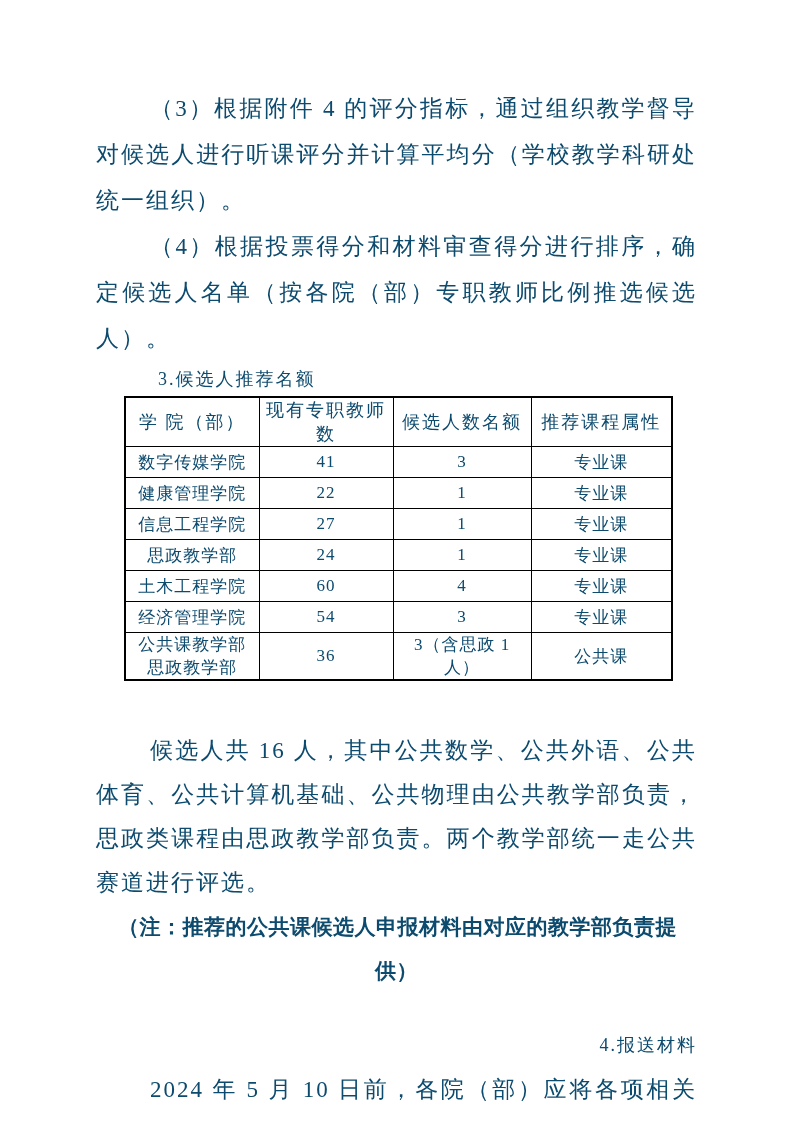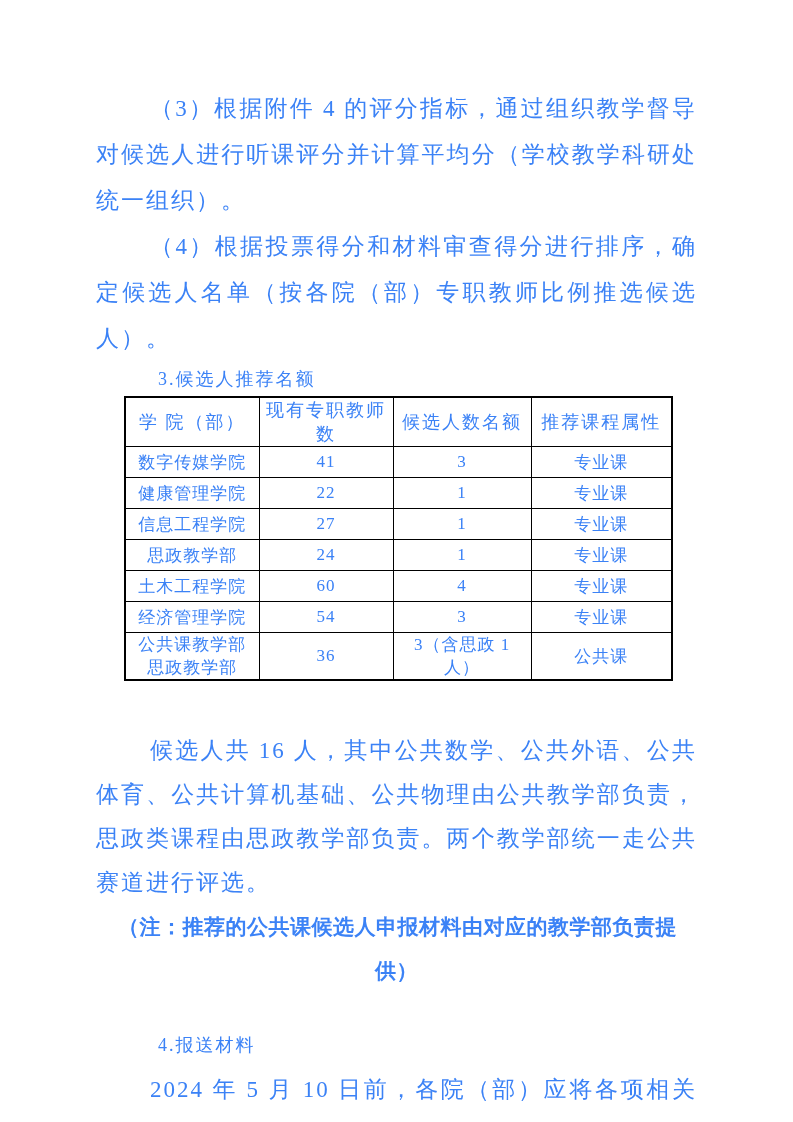--- a/index.html
+++ b/index.html
@@ -8,21 +8,21 @@
     background: #ffffff;
   }
   .page {
     position: relative;
     width: 793px;
     height: 1122px;
     box-sizing: border-box;
     background: #ffffff;
     padding: 86px 96px 0 96px;
     font-family: "Liberation Serif", serif;
-    color: #3b82f6;
+    color: #0c4a6e;
     overflow: hidden;
   }
   .para {
     margin: 0;
     font-size: 23px;
     letter-spacing: 2px;
     line-height: 46px;
     text-align: justify;
     text-justify: inter-ideograph;
   }
@@ -68,20 +68,21 @@
     font-size: 21px;
     font-weight: bold;
     letter-spacing: 0.5px;
     line-height: 44px;
     text-indent: 2px;
     text-align: center;
   }
   .heading4 {
     margin-top: 30px;
     line-height: 44px;
+    text-align: right;
   }
   .submission {
     margin: 0;
     line-height: 46px;
   }
   b, .bold { font-weight: normal; }
 </style>
 </head>
 <body>
 

